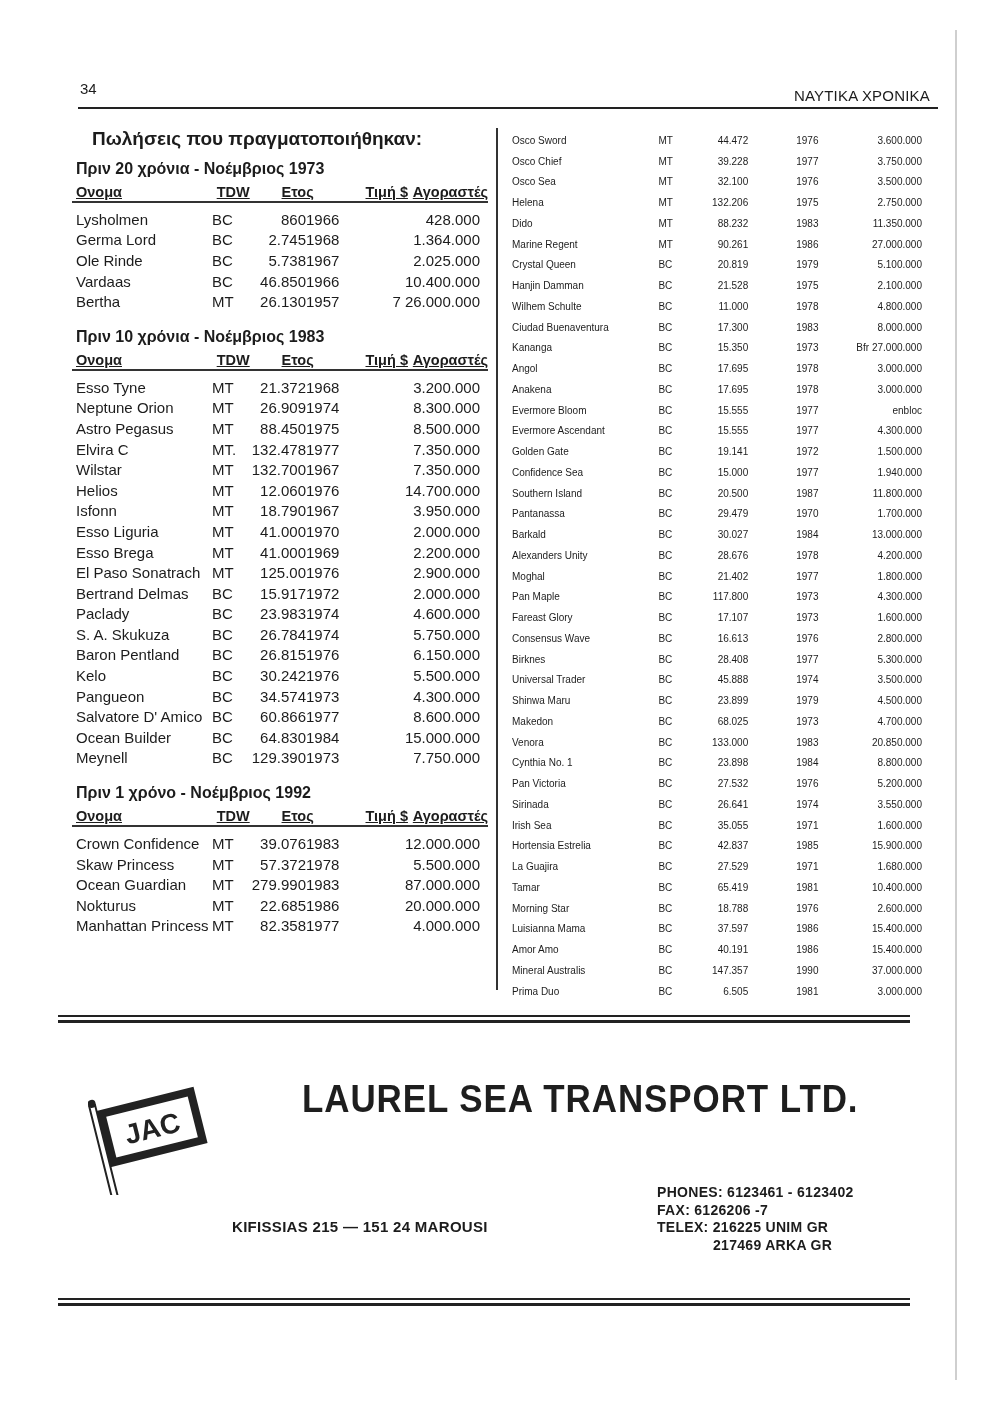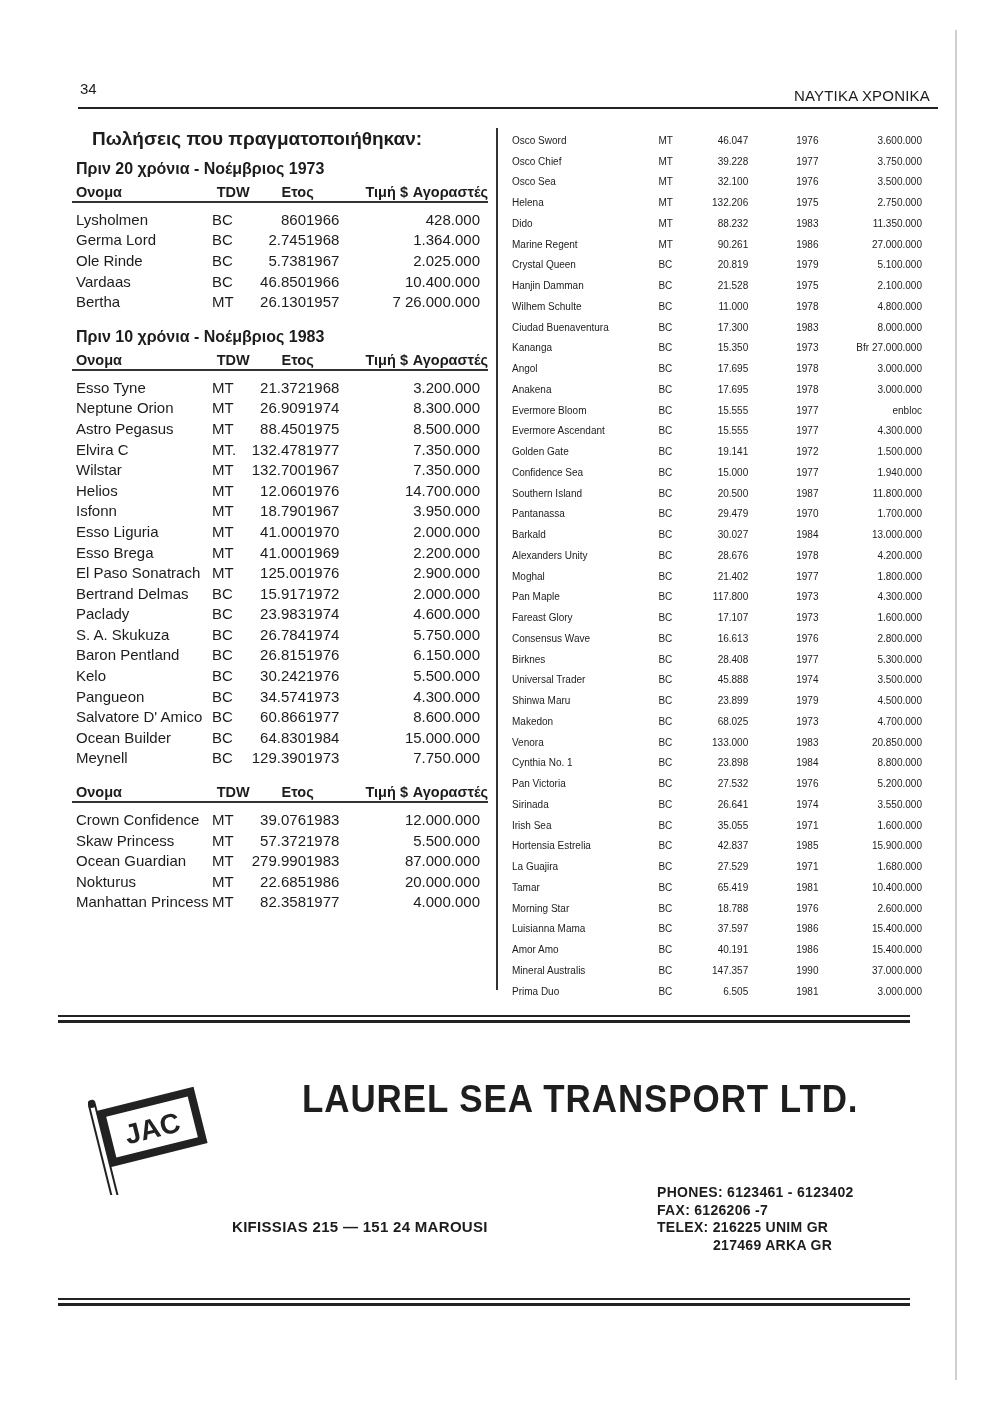--- a/index.html
+++ b/index.html
@@ -9,21 +9,21 @@
   .page-num { position:absolute; left:80px; top:80px; font-size:15px; }
   .mag-title { position:absolute; right:70px; top:87px; font-size:15px; letter-spacing:0.2px; }
   .header-rule { position:absolute; left:78px; top:107px; width:860px; height:2px; background:#222; }
 
   .leftcol { position:absolute; left:72px; top:128px; width:420px; }
   .h1 { font-weight:bold; font-size:18.5px; margin:0 0 12px 4px; letter-spacing:0.3px; }
   .h2 { font-weight:bold; font-size:19px; margin:0 0 10px 20px; }
   .h3 { font-weight:bold; font-size:16px; margin:0 0 6px 4px; }
   .thead { display:flex; font-weight:bold; font-size:14.5px; border-bottom:2px solid #333;
            padding:0 0 1px 4px; margin-bottom:6px; width:412px; }
-  .thead span { display:block; }
+  .thead span { display:block;text-decoration:underline; }
   .c-name { width:130px; }
   .c-tdw  { width:62px; text-align:center; }
   .c-year { width:70px; text-align:center; }
   .c-price{ width:78px; text-align:right; }
   .c-buy  { width:82px; text-align:right; }
 
   .row { display:flex; font-size:15px; height:20.6px; align-items:center; padding-left:4px; }
   .r-name { width:136px; }
   .r-type { width:30px; text-align:left; }
   .r-tdw  { width:64px; text-align:right; }
@@ -256,20 +256,21 @@
           <span class="r-name">Meynell</span>
           <span class="r-type">BC</span>
           <span class="r-tdw">129.390</span>
           <span class="r-year">1973</span>
           <span class="r-price">7.750.000</span>
         </div>
       </div>
   </div>
 
   <div class="section section2">
+    <div class="h3">Πριν 1 χρόνο - Νοέμβριος 1992</div>
     <div class="thead">
       <span class="c-name">Ονομα</span>
       <span class="c-tdw">TDW</span>
       <span class="c-year">Ετος</span>
       <span class="c-price">Τιμή $</span>
       <span class="c-buy">Αγοραστές</span>
     </div>
     <div class="rows">
         <div class="row">
           <span class="r-name">Crown Confidence</span>
@@ -310,21 +311,21 @@
   </div>
 </div>
 
 <div class="col-divider"></div>
 
 <div class="rightcol">
   <div class="rows">
       <div class="rrow">
         <span class="rr-name">Osco Sword</span>
         <span class="rr-type">MT</span>
-        <span class="rr-tdw">46.047</span>
+        <span class="rr-tdw">44.472</span>
         <span class="rr-year">1976</span>
         <span class="rr-price">3.600.000</span>
       </div>
       <div class="rrow">
         <span class="rr-name">Osco Chief</span>
         <span class="rr-type">MT</span>
         <span class="rr-tdw">39.228</span>
         <span class="rr-year">1977</span>
         <span class="rr-price">3.750.000</span>
       </div>

